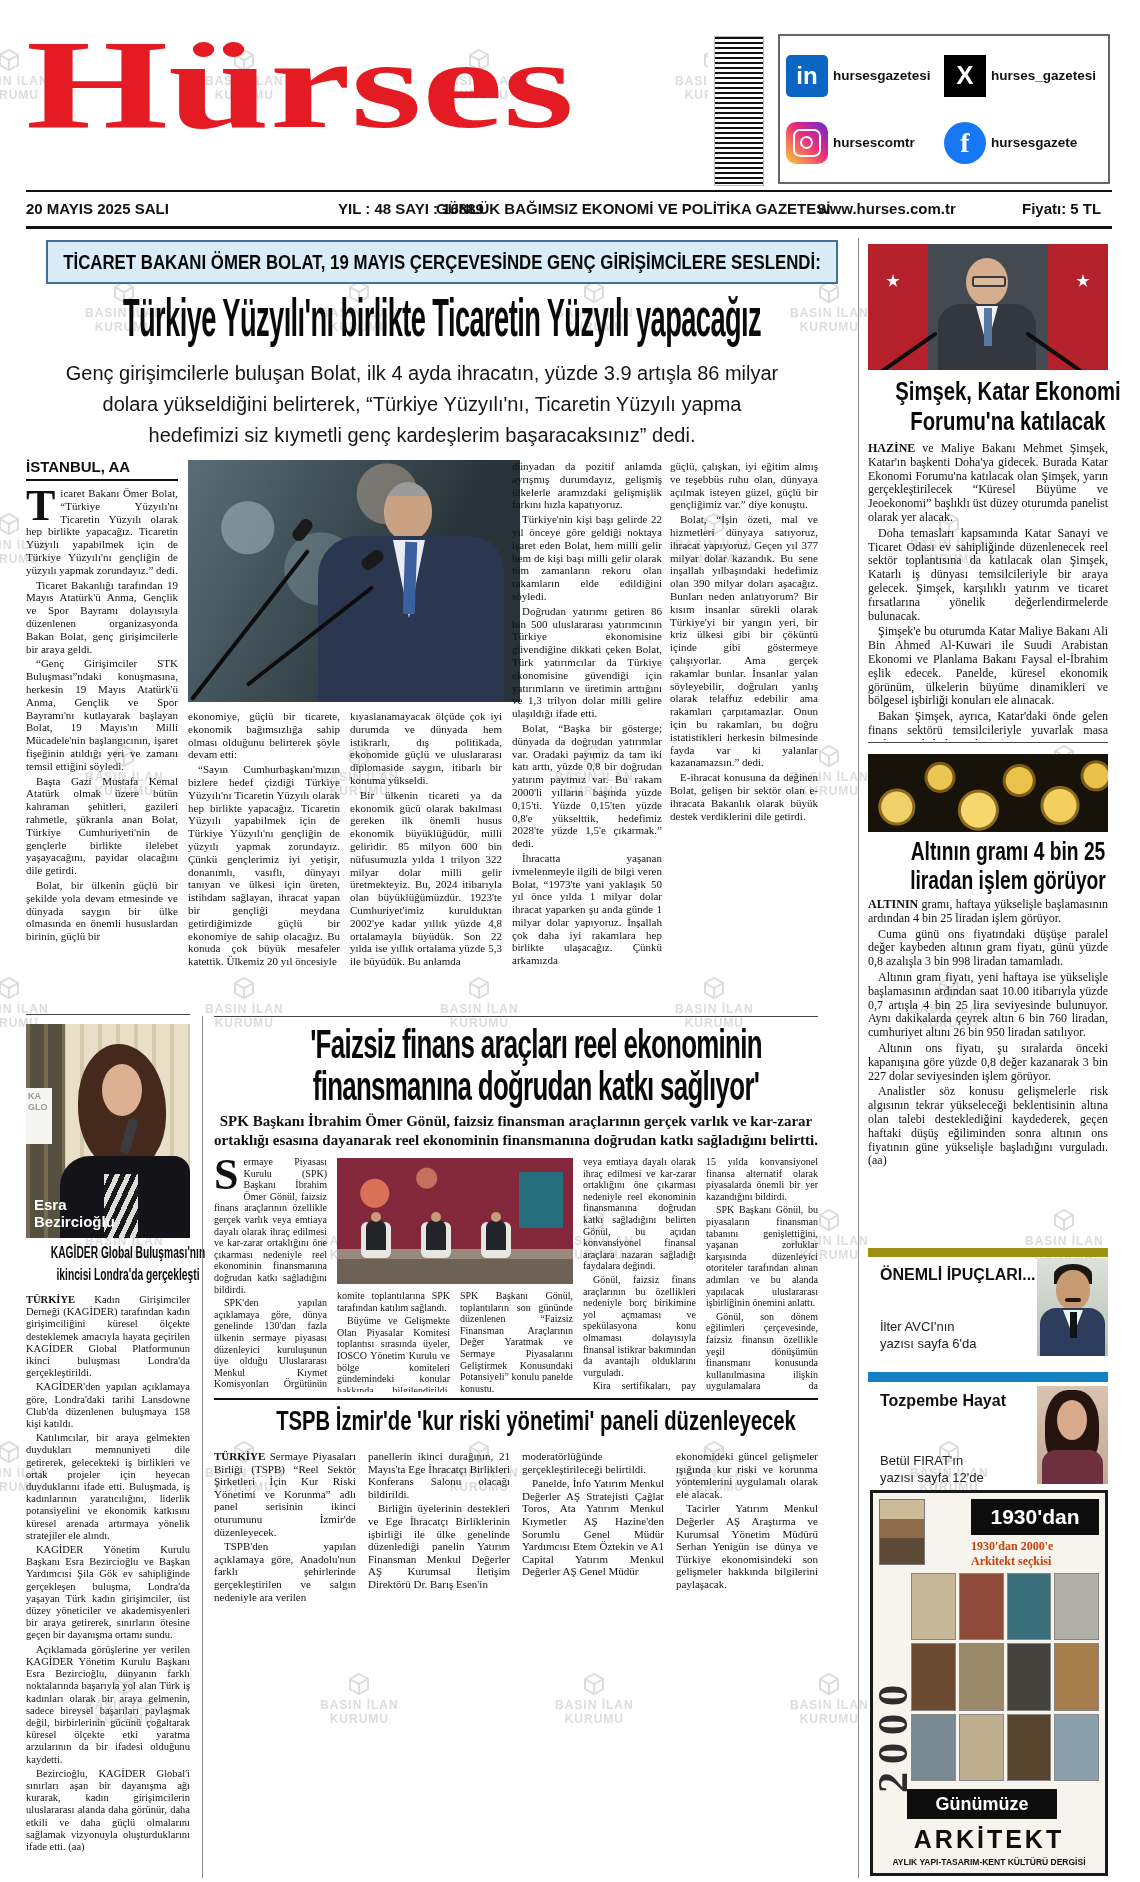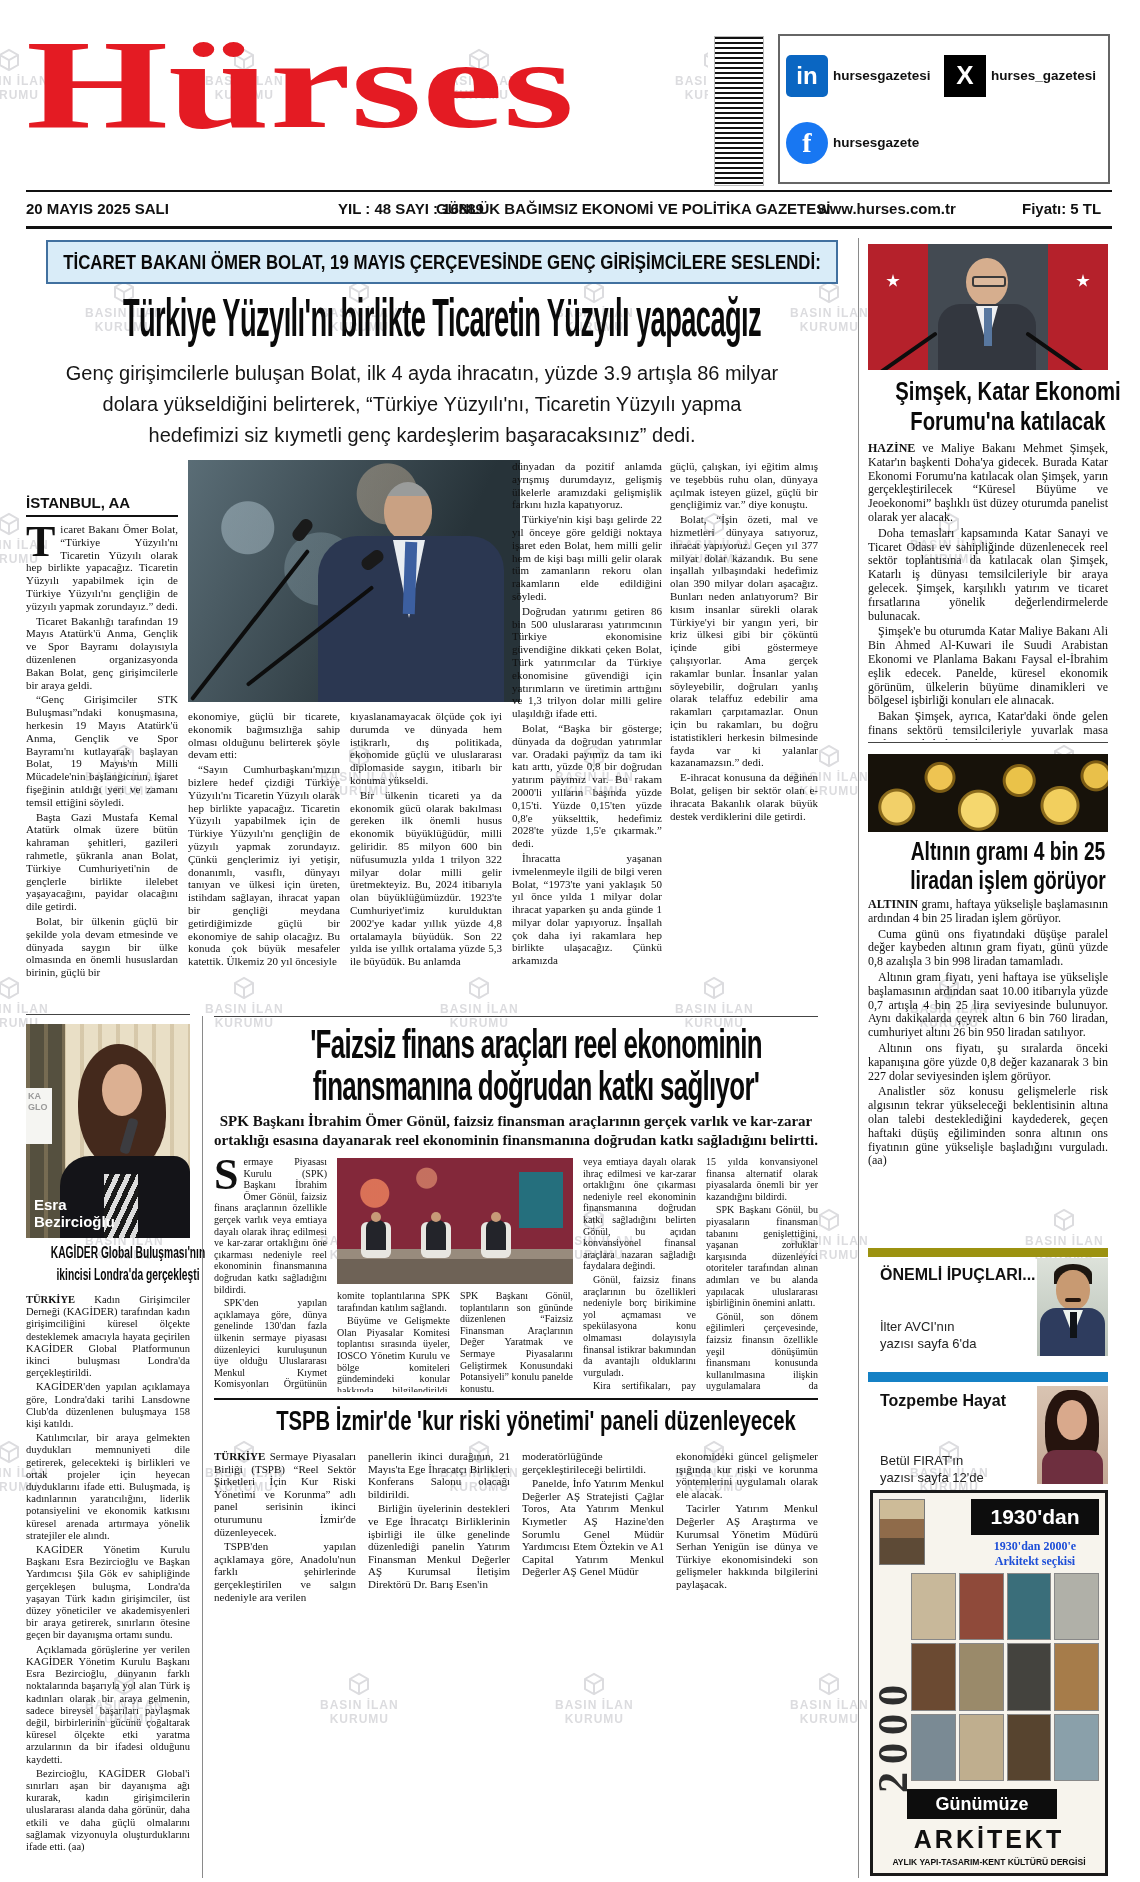--- a/index.html
+++ b/index.html
@@ -39,21 +39,21 @@
   #kicker{left:26px;top:240px;width:792px;height:44px;background:#d9ecf8;border:2px solid #41709f;box-sizing:border-box;}
   #kicker .hline{top:8px;font-size:20.5px;transform:translateX(-50%) scaleX(.82);}
   #lead-hl{left:26px;top:290px;width:792px;height:62px;}
   #lead-hl .hline{top:0;font-size:47px;letter-spacing:-1px;transform:translateX(-50%) scaleX(.58) scaleY(1.15);}
   #deck{left:58px;top:358px;width:728px;font:20px/31px "Liberation Sans",sans-serif;color:#161616;text-align:center;}
   #byline{font:bold 15px "Liberation Sans",sans-serif;border-bottom:2px solid #111;padding-bottom:4px;margin-bottom:6px;}
   .newscol{overflow:hidden;text-align:justify;}
   .newscol p{margin:0 0 2px 0;text-indent:10px;}
   .newscol p:first-of-type{text-indent:0;}
   #lead-c1,#lead-c2,#lead-c3,#lead-c4,#lead-c5{font:11px/12.8px "Liberation Serif",serif;}
-  #lead-c1{left:26px;top:458px;width:152px;height:554px;margin-top:36px;}
+  #lead-c1{left:26px;top:458px;width:152px;height:554px;}
   #lead-c2{left:188px;top:710px;width:152px;height:300px;}
   #lead-c3{left:350px;top:710px;width:152px;height:300px;}
   #lead-c4{left:512px;top:460px;width:150px;height:552px;}
   #lead-c5{left:670px;top:460px;width:148px;height:552px;}
   .dc::first-letter{float:left;font-size:44px;line-height:34px;font-weight:bold;padding:2px 5px 0 0;}
   
   .ph{overflow:hidden;}
   .shape{position:absolute;}
   #photo-bolat{left:188px;top:460px;width:332px;height:242px;background:
      radial-gradient(circle at 18% 28%,rgba(185,205,215,.45) 0 26px,transparent 27px),
@@ -170,21 +170,21 @@
   #kag-hl{left:26px;top:1244px;width:164px;height:46px;}
   #kag-hl .hline{font-size:16px;transform:translateX(-50%) scaleX(.64);}
   #kag-hl .l2{top:22px;}
   #kag-body{left:26px;top:1294px;width:164px;height:584px;font:10.5px/12.2px "Liberation Serif",serif;}
   
   #ad{left:870px;top:1490px;width:238px;height:386px;border:3px solid #1a1a1a;background:#f7f4ed;box-sizing:border-box;}
   #ad-mini{left:6px;top:6px;width:44px;height:64px;background:
      linear-gradient(#cdbb98 0 30%,#8f6b4a 30% 60%,#5d4a36 60%);border:1px solid #777;}
   #ad-black1{left:98px;top:6px;width:128px;height:36px;background:#0d0d0d;color:#fff;
      font:bold 21px/36px "Liberation Sans",sans-serif;text-align:center;}
-  #ad-sub{left:98px;top:46px;width:128px;text-align:center;font:bold 12px/15px "Liberation Serif",serif;color:#1d4ed8;}
+  #ad-sub{left:98px;top:46px;width:128px;text-align:left;font:bold 12px/15px "Liberation Serif",serif;color:#c2410c;}
   #ad-vert{left:-4px;top:84px;height:216px;writing-mode:vertical-rl;transform:rotate(180deg);
      font:bold 42px "Liberation Serif",serif;color:#2d2d2d;letter-spacing:8px;}
   #ad-covers{left:38px;top:80px;width:188px;height:208px;display:grid;
      grid-template-columns:repeat(4,1fr);grid-template-rows:repeat(3,1fr);gap:3px;}
   #ad-covers div{border:1px solid #888;}
   #ad-covers div:nth-child(1){background:#c8b89a;} #ad-covers div:nth-child(2){background:#8f4a3a;}
   #ad-covers div:nth-child(3){background:#3a6e7a;} #ad-covers div:nth-child(4){background:#b0b0a8;}
   #ad-covers div:nth-child(5){background:#6b4a32;} #ad-covers div:nth-child(6){background:#9a8a6a;}
   #ad-covers div:nth-child(7){background:#44433e;} #ad-covers div:nth-child(8){background:#a67c4a;}
   #ad-covers div:nth-child(9){background:#7a8a94;} #ad-covers div:nth-child(10){background:#bfae8e;}
@@ -487,20 +487,26 @@
     <div class="abs" id="social">
       <div class="soc-item">
         <span class="soc-ic" id="ic-li">in</span>
         <span>hursesgazetesi</span>
       </div>
       <div class="soc-item">
         <span class="soc-ic" id="ic-x">X</span>
         <span>hurses_gazetesi</span>
       </div>
       <div class="soc-item">
+        <span class="soc-ic" id="ic-ig">
+            <span class="lens"></span>
+          </span>
+        <span>hursescomtr</span>
+      </div>
+      <div class="soc-item">
         <span class="soc-ic" id="ic-fb">f</span>
         <span>hursesgazete</span>
       </div>
     </div>
     <div class="abs rule" id="rule1"></div>
     <div class="abs dl" style="left:26px">20 MAYIS 2025 SALI</div>
     <div class="abs dl" style="left:338px">YIL : 48  SAYI : 16889</div>
     <div class="abs dl" style="left:436px">GÜNLÜK BAĞIMSIZ EKONOMİ VE POLİTİKA GAZETESİ</div>
     <div class="abs dl" style="left:818px">www.hurses.com.tr</div>
     <div class="abs dl" style="left:1022px">Fiyatı: 5 TL</div>

